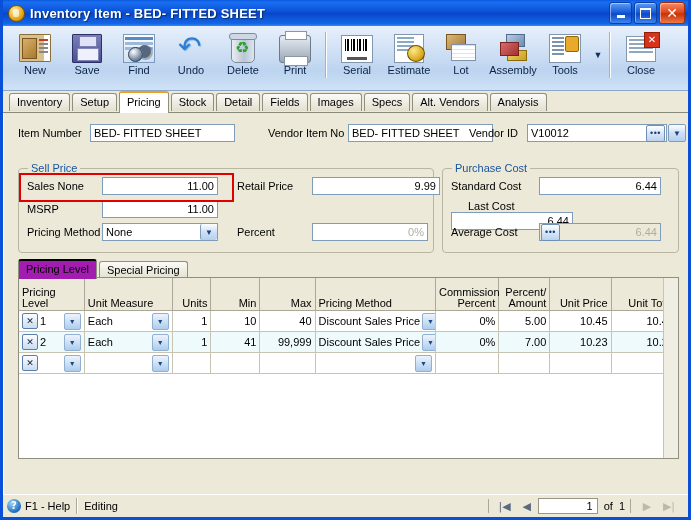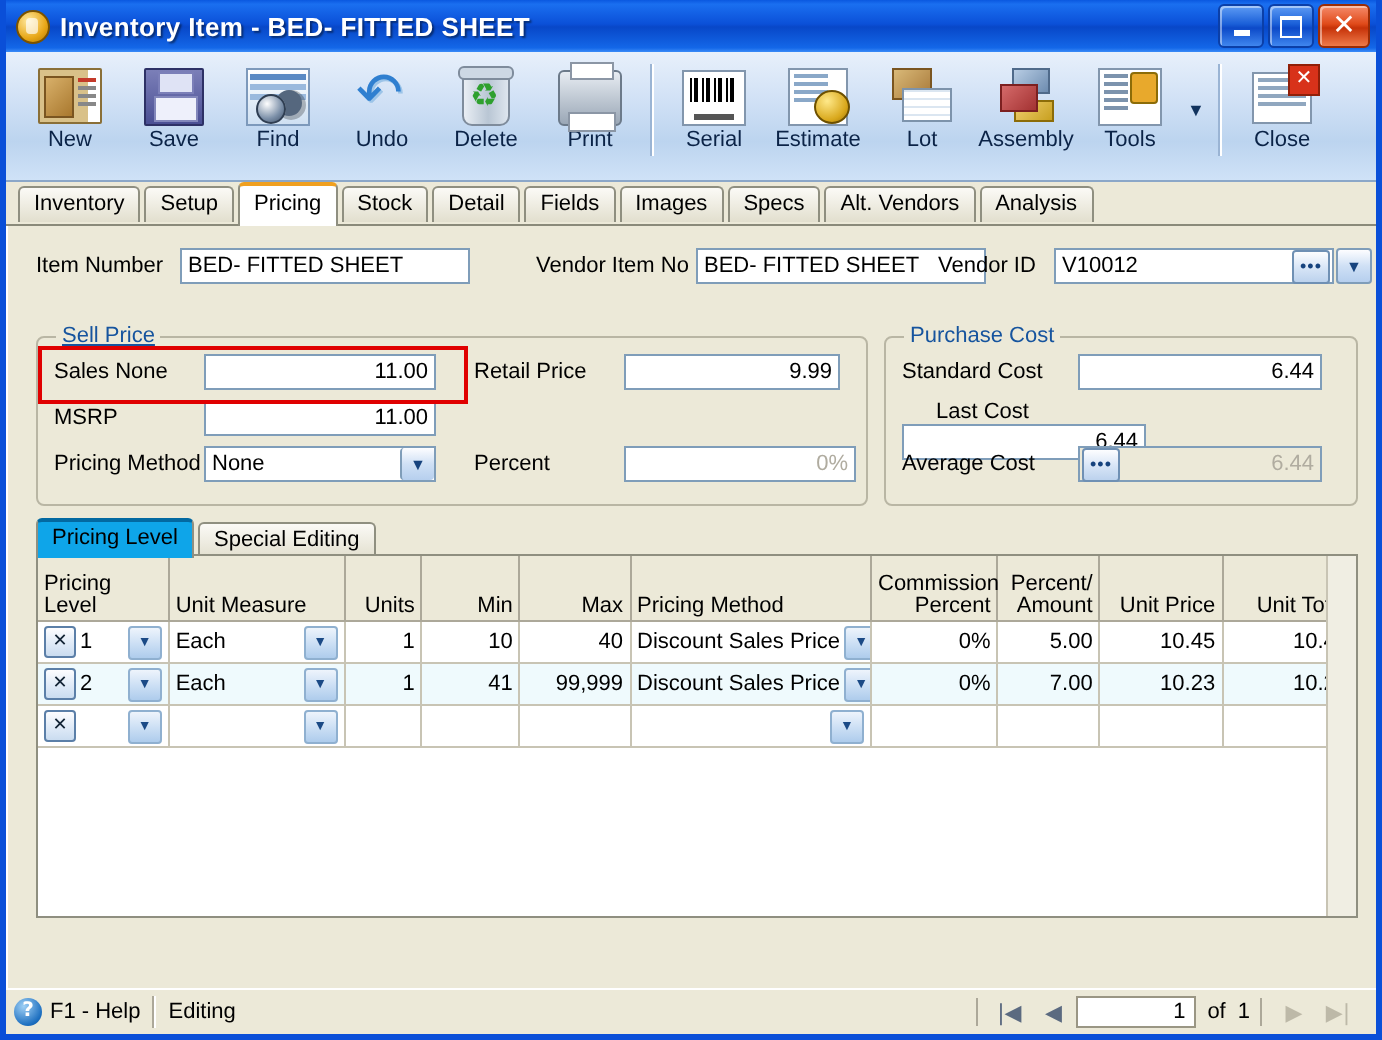--- a/index.html
+++ b/index.html
@@ -158,21 +158,21 @@
   }
   .gb-title.plain{text-decoration:none;color:#16549e;}
   .hl-box{position:absolute;border:2px solid #e00000;pointer-events:none;}
   
   .ptabs{position:absolute;display:flex;align-items:flex-end;}
   .ptab{
     height:17px;line-height:16px;padding:0 7px;margin-right:2px;
     border:1px solid #8f8f80;border-bottom:none;border-radius:3px 3px 0 0;
     background:linear-gradient(to bottom,#fbfaf6,#e2dfce);font-size:11px;white-space:nowrap;
   }
-  .ptab.active{background:#0ea5e9;border-top:2px solid #0369a1;height:18px;line-height:16px;position:relative;z-index:3;}
+  .ptab.active{background:#a21caf;border-top:2px solid #000000;height:18px;line-height:16px;position:relative;z-index:3;}
   
   .gridbox{position:absolute;background:#fff;border:1px solid #8f8f80;overflow:hidden;}
   table.grid{border-collapse:collapse;width:100%;font-size:11px;table-layout:fixed;}
   table.grid th{
     background:#ece9d8;border-right:1px solid #aca899;border-bottom:1px solid #aca899;
     font-weight:normal;font-size:11px;color:#000;vertical-align:bottom;
     padding:1px 3px 1px 3px;height:30px;line-height:11px;
   }
   table.grid th.l{text-align:left;}
   table.grid th.r{text-align:right;}
@@ -357,21 +357,21 @@
 
     <div class="gb" style="left:14px;top:55px;width:414px;height:83px;">
       <div class="gb-title">Sell Price</div>
 
       <div style="position:absolute;left:8px;top:8px;display:flex;align-items:center;">
         <div class="lbl" style="width:75px;">Sales None</div>
         <div class="fld right" style="width:116px;">11.00</div>
       </div>
       <div style="position:absolute;left:218px;top:8px;display:flex;align-items:center;">
         <div class="lbl" style="width:75px;">Retail Price</div>
-        <div class="fld right" style="width:108px;padding-left:15px;">9.99</div>
+        <div class="fld right" style="width:128px;padding-left:15px;">9.99</div>
       </div>
 
       <div style="position:absolute;left:8px;top:31px;display:flex;align-items:center;">
         <div class="lbl" style="width:75px;">MSRP</div>
         <div class="fld right" style="width:116px;">11.00</div>
       </div>
 
       <div style="position:absolute;left:8px;top:54px;display:flex;align-items:center;">
         <div class="lbl" style="width:75px;">Pricing Method</div>
         <div class="fld" style="width:116px;position:relative;padding-right:18px;">
@@ -401,21 +401,21 @@
         <div class="lbl" style="width:88px;">Average Cost</div>
         <div class="fld right" style="width:122px;background:#ece9d8;color:#b0aca0;position:relative;">
           <span class="dots-btn" style="position:absolute;left:1px;top:0px;">•••</span>
           <span>6.44</span>
         </div>
       </div>
     </div>
 
     <div class="ptabs" style="left:14px;top:146px;">
       <div class="ptab active">Pricing Level</div>
-      <div class="ptab">Special Editing</div>
+      <div class="ptab">Special Pricing</div>
     </div>
 
     <div class="gridbox" style="left:14px;top:164px;width:659px;height:180px;">
       <table class="grid">
         <colgroup>
           <col style="width:64px">
             <col style="width:86px">
             <col style="width:38px">
           <col style="width:48px">
             <col style="width:54px">

